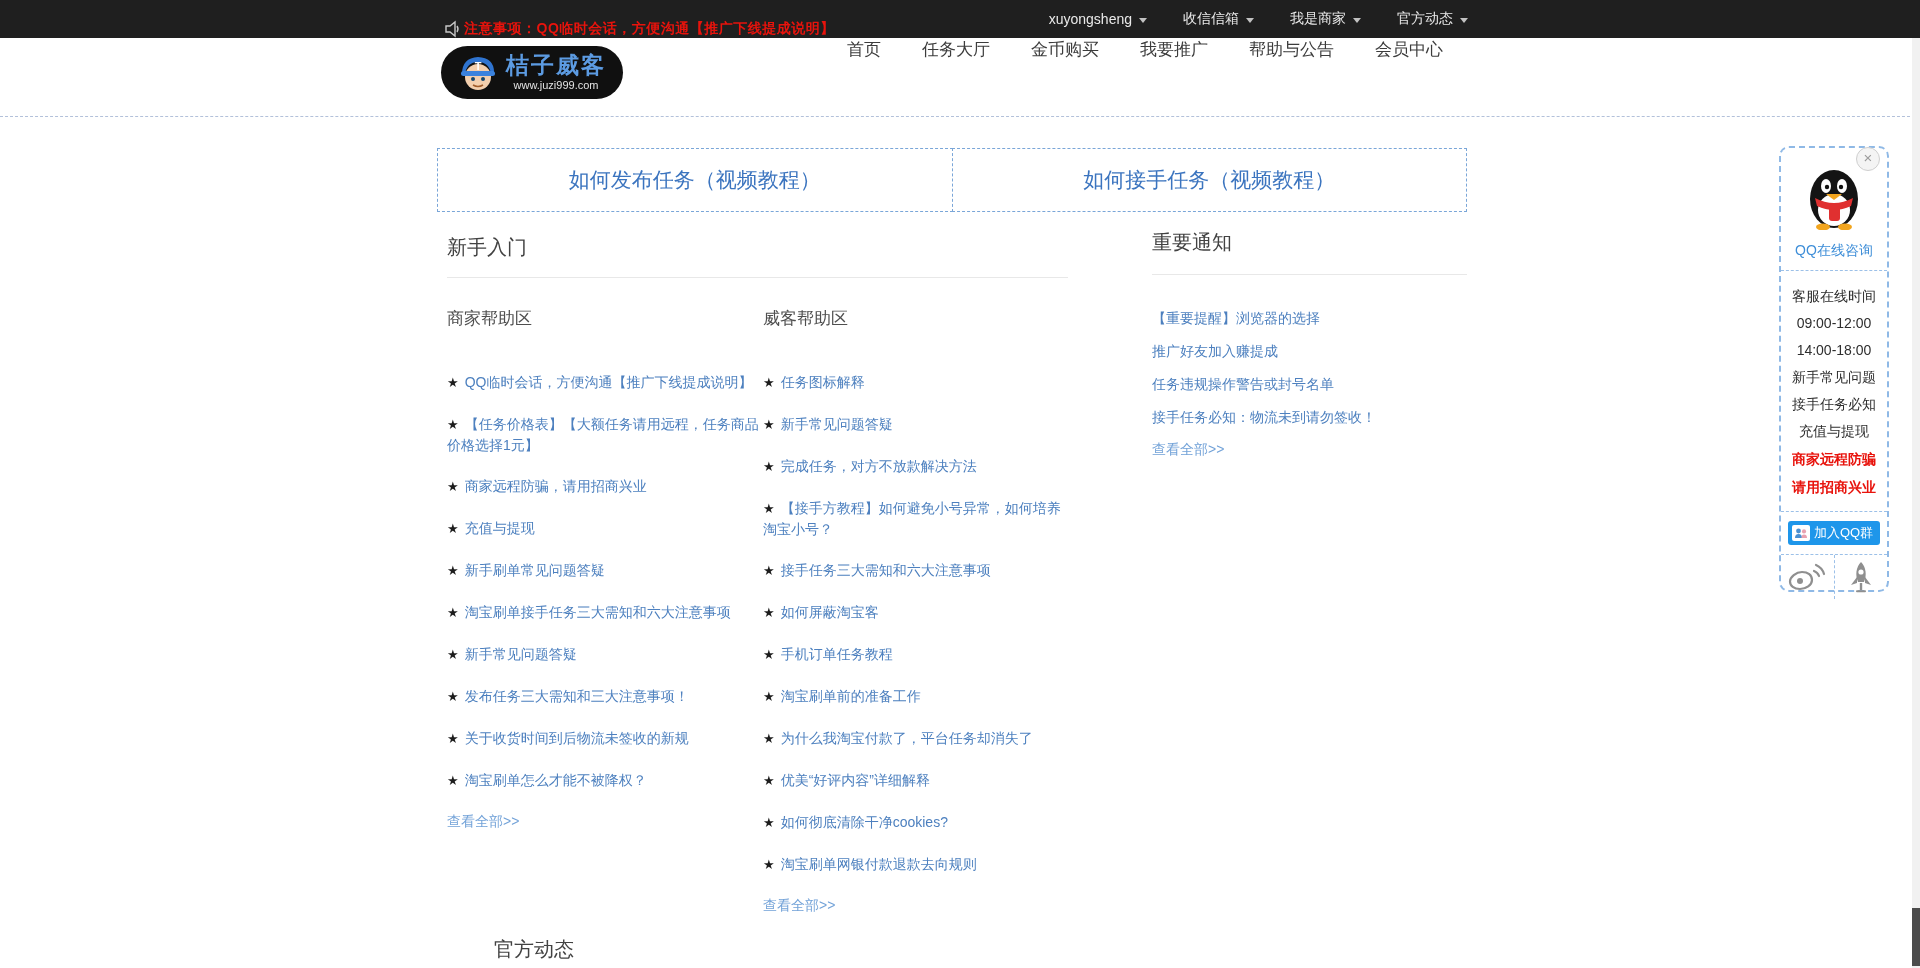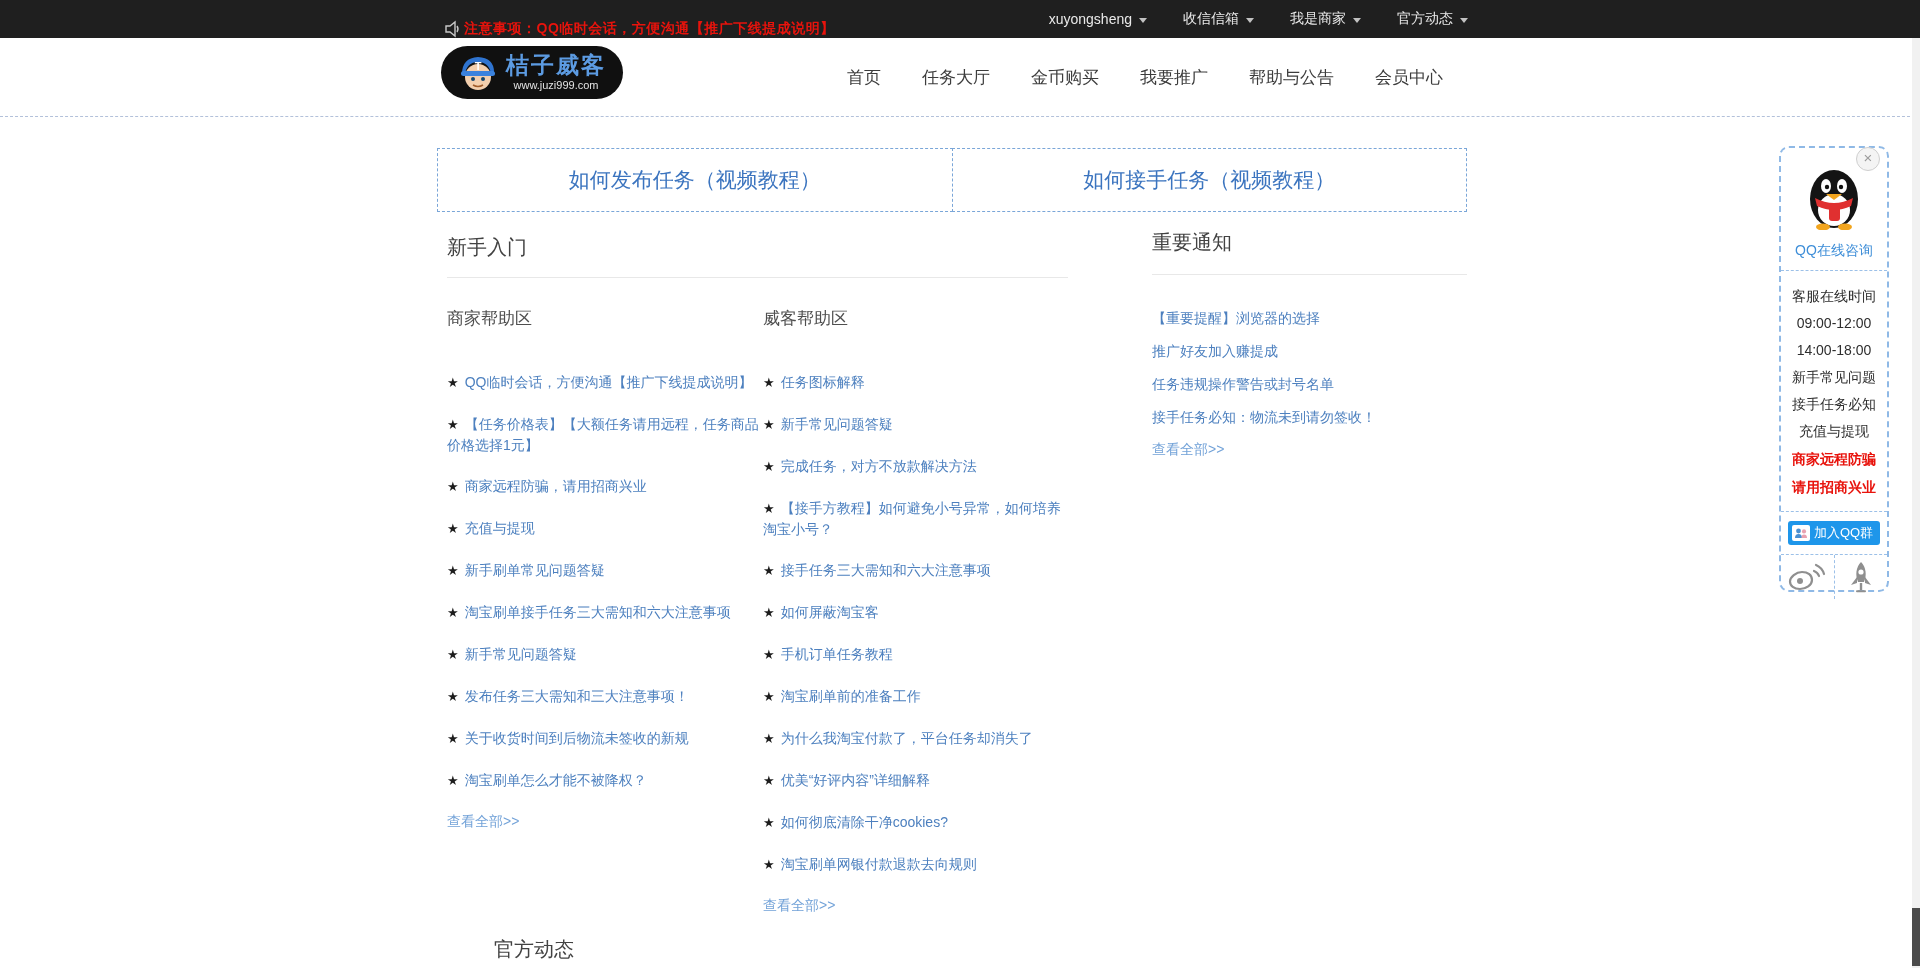--- a/index.html
+++ b/index.html
@@ -16,21 +16,21 @@
   .chev{width:0;height:0;border-left:4px solid transparent;border-right:4px solid transparent;border-top:5px solid #c2c2c2;margin-top:2px;}
 
   
   .header{position:absolute;left:0;top:38px;width:1920px;height:79px;background:#fff;
           border-bottom:1px dashed #b3c1da;box-sizing:border-box;}
   .logo{position:absolute;left:441px;top:8px;width:182px;height:53px;background:#101010;border-radius:27px;
         display:flex;align-items:center;justify-content:center;gap:8px;cursor:pointer;}
   .logo-txt{display:flex;flex-direction:column;align-items:center;line-height:1;text-align:right;}
   .logo-title{color:#5c9be2;font-size:23px;font-weight:bold;letter-spacing:2px;}
   .logo-url{color:#e3e3e3;font-size:11px;margin-top:3px;}
-  .nav{position:absolute;left:847px;top:0;height:79px;display:flex;align-items:center;gap:41px;}
+  .nav{position:absolute;left:847px;top:0;height:79px;display:flex;gap:41px;}
   .nav a{color:#3c3c3c;font-size:17px;}
 
   
   .tut-row{position:absolute;left:437px;top:148px;width:1030px;height:64px;display:flex;}
   .tut-box{flex:1;border:1px dashed #7aa6d8;box-sizing:border-box;display:flex;align-items:center;
            justify-content:center;color:#3b74bf;font-size:21px;background:#fff;}
   .tut-box + .tut-box{margin-left:-1px;}
 
   
   .sec-title{position:absolute;font-size:20px;color:#424242;}

